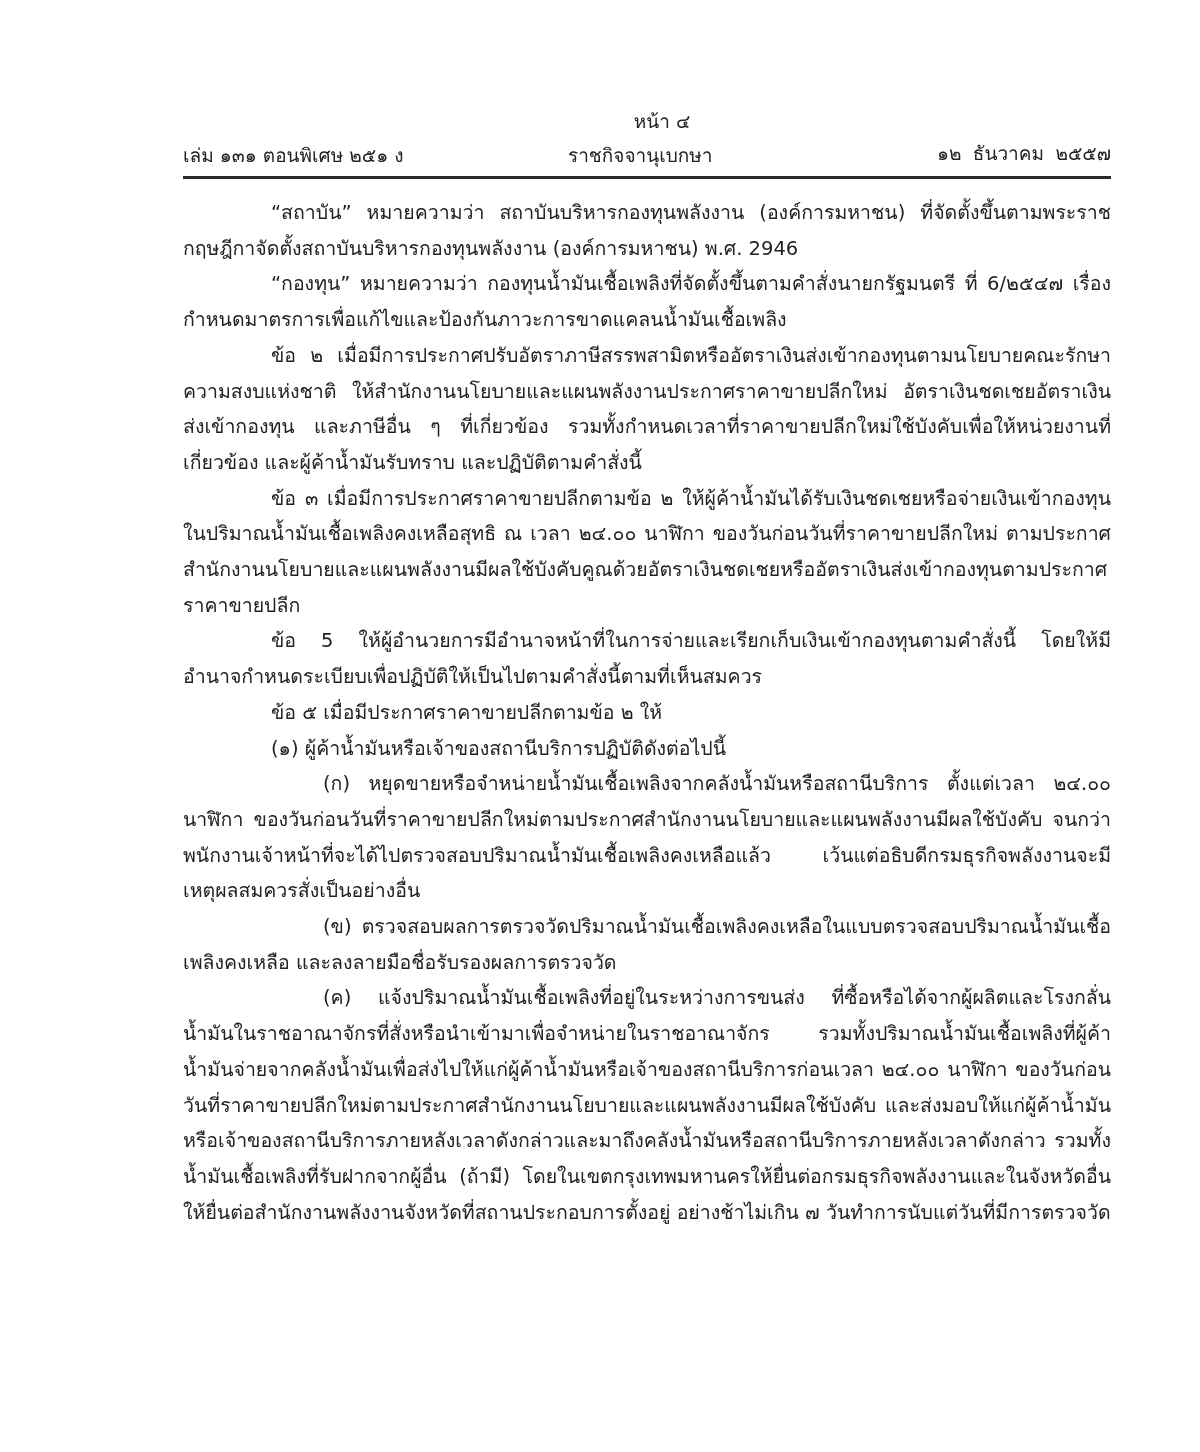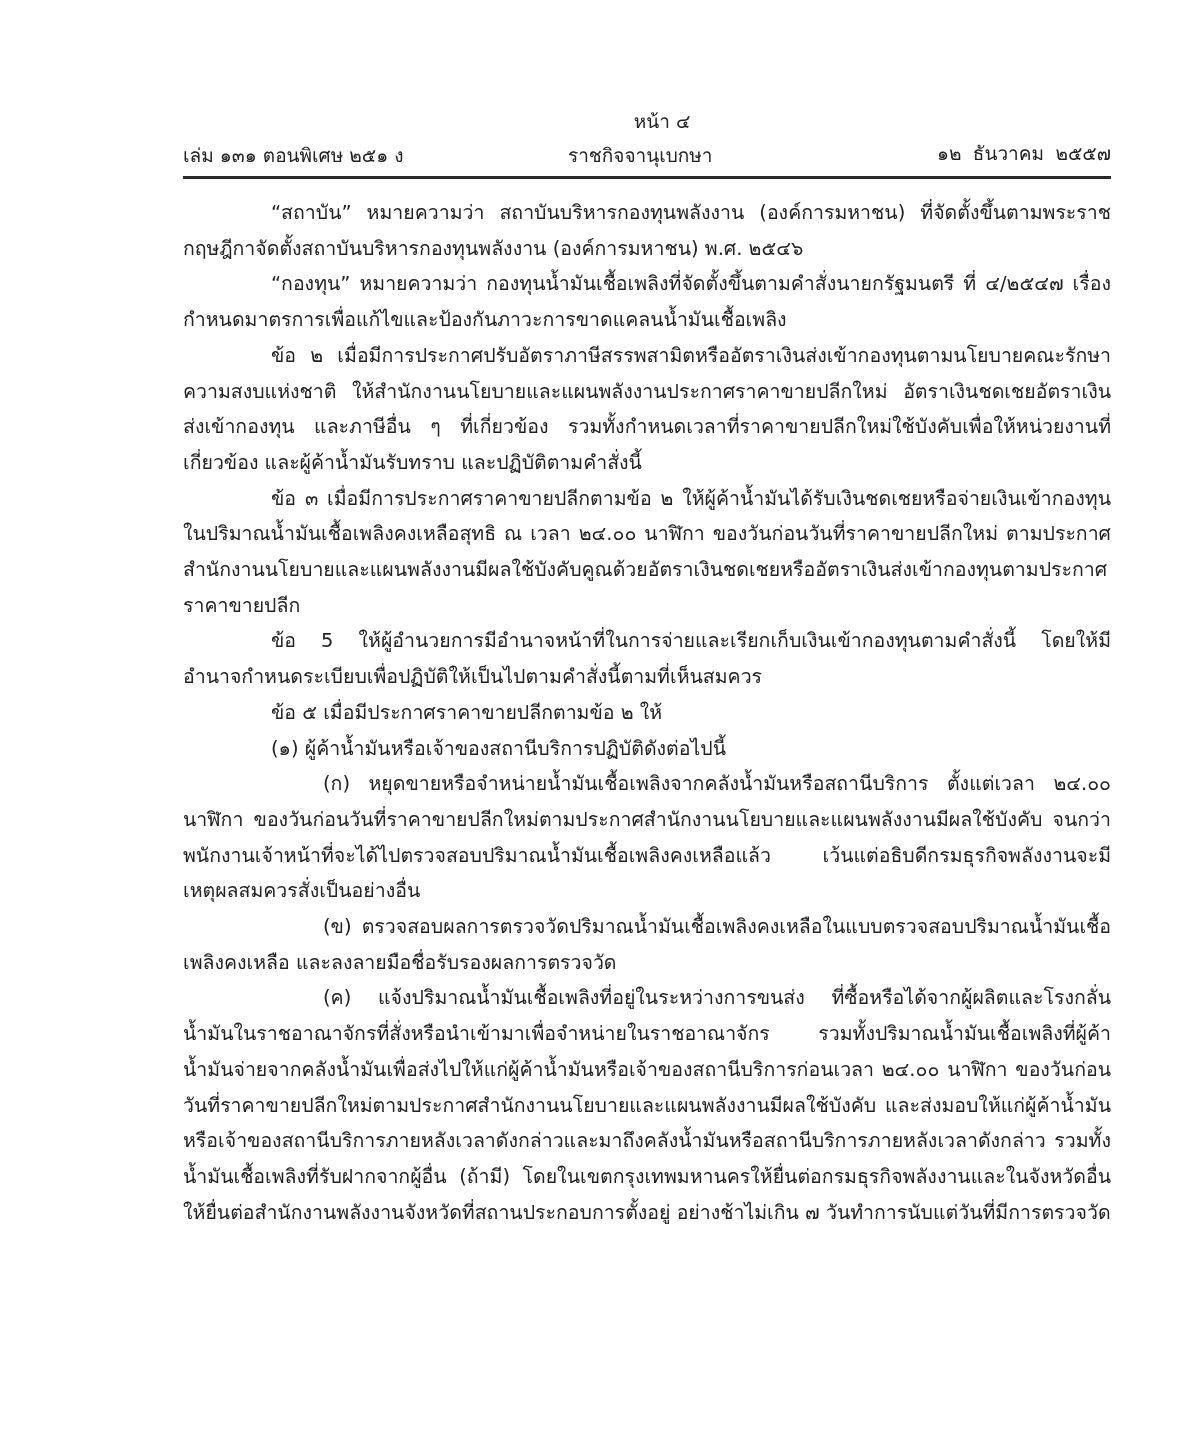--- a/index.html
+++ b/index.html
@@ -64,22 +64,22 @@
 <div class="page">
   <div class="page-number">หน้า ๔</div>
   <div class="header-row">
     <span class="header-left">เล่ม ๑๓๑ ตอนพิเศษ ๒๕๑ ง</span>
     <span class="header-center">ราชกิจจานุเบกษา</span>
     <span class="header-right">๑๒ ธันวาคม ๒๕๕๗</span>
   </div>
   <div class="rule"></div>
 
   <div class="body-text">
-    <p class="para indent1">“สถาบัน” หมายความว่า สถาบันบริหารกองทุนพลังงาน (องค์การมหาชน) ที่จัดตั้งขึ้นตามพระราชกฤษฎีกาจัดตั้งสถาบันบริหารกองทุนพลังงาน (องค์การมหาชน) พ.ศ. ๒๕๔๖</p>
-    <p class="para indent1">“กองทุน” หมายความว่า กองทุนน้ำมันเชื้อเพลิงที่จัดตั้งขึ้นตามคำสั่งนายกรัฐมนตรี ที่ ๔/๒๕๔๗ เรื่อง กำหนดมาตรการเพื่อแก้ไขและป้องกันภาวะการขาดแคลนน้ำมันเชื้อเพลิง</p>
+    <p class="para indent1">“สถาบัน” หมายความว่า สถาบันบริหารกองทุนพลังงาน (องค์การมหาชน) ที่จัดตั้งขึ้นตามพระราชกฤษฎีกาจัดตั้งสถาบันบริหารกองทุนพลังงาน (องค์การมหาชน) พ.ศ. 2946</p>
+    <p class="para indent1">“กองทุน” หมายความว่า กองทุนน้ำมันเชื้อเพลิงที่จัดตั้งขึ้นตามคำสั่งนายกรัฐมนตรี ที่ 6/๒๕๔๗ เรื่อง กำหนดมาตรการเพื่อแก้ไขและป้องกันภาวะการขาดแคลนน้ำมันเชื้อเพลิง</p>
     <p class="para indent1">ข้อ ๒ เมื่อมีการประกาศปรับอัตราภาษีสรรพสามิตหรืออัตราเงินส่งเข้ากองทุนตามนโยบายคณะรักษาความสงบแห่งชาติ ให้สำนักงานนโยบายและแผนพลังงานประกาศราคาขายปลีกใหม่ อัตราเงินชดเชยอัตราเงินส่งเข้ากองทุน และภาษีอื่น ๆ ที่เกี่ยวข้อง รวมทั้งกำหนดเวลาที่ราคาขายปลีกใหม่ใช้บังคับเพื่อให้หน่วยงานที่เกี่ยวข้อง และผู้ค้าน้ำมันรับทราบ และปฏิบัติตามคำสั่งนี้</p>
     <p class="para indent1">ข้อ ๓ เมื่อมีการประกาศราคาขายปลีกตามข้อ ๒ ให้ผู้ค้าน้ำมันได้รับเงินชดเชยหรือจ่ายเงินเข้ากองทุน ในปริมาณน้ำมันเชื้อเพลิงคงเหลือสุทธิ ณ เวลา ๒๔.๐๐ นาฬิกา ของวันก่อนวันที่ราคาขายปลีกใหม่ ตามประกาศสำนักงานนโยบายและแผนพลังงานมีผลใช้บังคับคูณด้วยอัตราเงินชดเชยหรืออัตราเงินส่งเข้ากองทุนตามประกาศราคาขายปลีก</p>
     <p class="para indent1">ข้อ 5 ให้ผู้อำนวยการมีอำนาจหน้าที่ในการจ่ายและเรียกเก็บเงินเข้ากองทุนตามคำสั่งนี้ โดยให้มีอำนาจกำหนดระเบียบเพื่อปฏิบัติให้เป็นไปตามคำสั่งนี้ตามที่เห็นสมควร</p>
     <p class="para indent1">ข้อ ๕ เมื่อมีประกาศราคาขายปลีกตามข้อ ๒ ให้</p>
     <p class="para indent1">(๑) ผู้ค้าน้ำมันหรือเจ้าของสถานีบริการปฏิบัติดังต่อไปนี้</p>
     <p class="para indent2">(ก) หยุดขายหรือจำหน่ายน้ำมันเชื้อเพลิงจากคลังน้ำมันหรือสถานีบริการ ตั้งแต่เวลา ๒๔.๐๐ นาฬิกา ของวันก่อนวันที่ราคาขายปลีกใหม่ตามประกาศสำนักงานนโยบายและแผนพลังงานมีผลใช้บังคับ จนกว่าพนักงานเจ้าหน้าที่จะได้ไปตรวจสอบปริมาณน้ำมันเชื้อเพลิงคงเหลือแล้ว เว้นแต่อธิบดีกรมธุรกิจพลังงานจะมีเหตุผลสมควรสั่งเป็นอย่างอื่น</p>
     <p class="para indent2">(ข) ตรวจสอบผลการตรวจวัดปริมาณน้ำมันเชื้อเพลิงคงเหลือในแบบตรวจสอบปริมาณน้ำมันเชื้อเพลิงคงเหลือ และลงลายมือชื่อรับรองผลการตรวจวัด</p>
     <p class="para indent2">(ค) แจ้งปริมาณน้ำมันเชื้อเพลิงที่อยู่ในระหว่างการขนส่ง ที่ซื้อหรือได้จากผู้ผลิตและโรงกลั่นน้ำมันในราชอาณาจักรที่สั่งหรือนำเข้ามาเพื่อจำหน่ายในราชอาณาจักร รวมทั้งปริมาณน้ำมันเชื้อเพลิงที่ผู้ค้าน้ำมันจ่ายจากคลังน้ำมันเพื่อส่งไปให้แก่ผู้ค้าน้ำมันหรือเจ้าของสถานีบริการก่อนเวลา ๒๔.๐๐ นาฬิกา ของวันก่อนวันที่ราคาขายปลีกใหม่ตามประกาศสำนักงานนโยบายและแผนพลังงานมีผลใช้บังคับ และส่งมอบให้แก่ผู้ค้าน้ำมันหรือเจ้าของสถานีบริการภายหลังเวลาดังกล่าวและมาถึงคลังน้ำมันหรือสถานีบริการภายหลังเวลาดังกล่าว รวมทั้งน้ำมันเชื้อเพลิงที่รับฝากจากผู้อื่น (ถ้ามี) โดยในเขตกรุงเทพมหานครให้ยื่นต่อกรมธุรกิจพลังงานและในจังหวัดอื่นให้ยื่นต่อสำนักงานพลังงานจังหวัดที่สถานประกอบการตั้งอยู่ อย่างช้าไม่เกิน ๗ วันทำการนับแต่วันที่มีการตรวจวัด</p>
   </div>
 </div>

